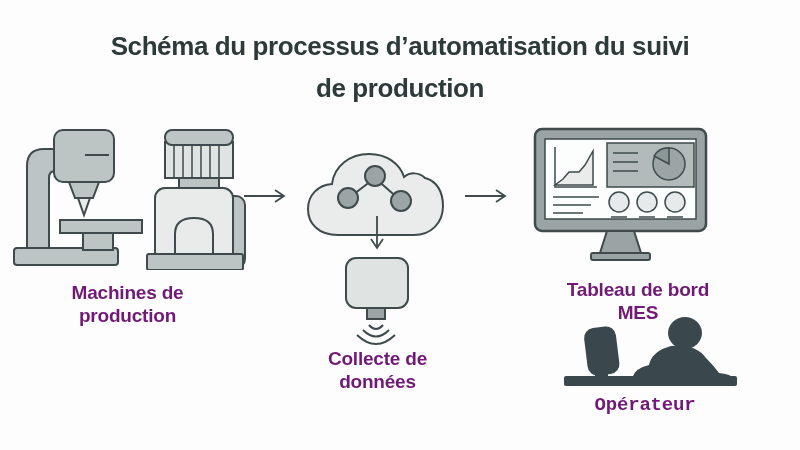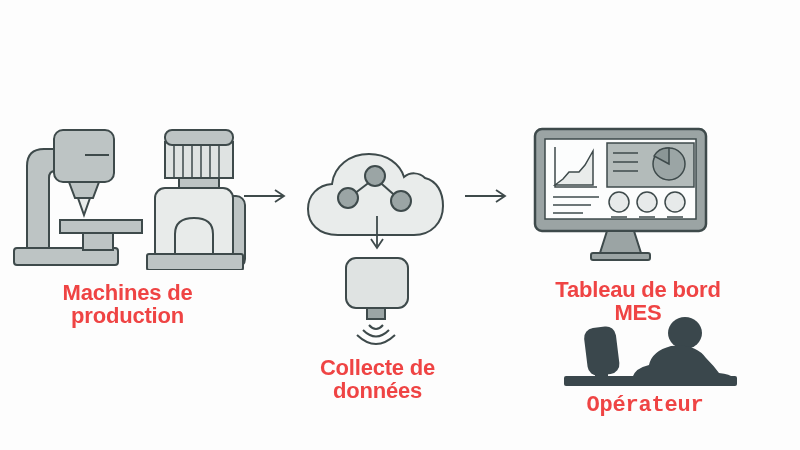--- a/index.html
+++ b/index.html
@@ -15,32 +15,36 @@
   .title {
     left: 0; top: 25px; width: 800px;
     text-align: center;
     font-size: 26px; font-weight: 700;
     letter-spacing: -0.4px;
     line-height: 42px;
     color: #2e3a3a;
   }
   .node-label {
     text-align: center;
-    font-size: 22px; font-weight: 700;
+    font-size: 19px; font-weight: 700;
     letter-spacing: -0.2px;
     line-height: 23px;
-    color: #ef4444;
+    color: #701a75;
   }
   svg { display: block; }
 </style>
 </head>
 <body>
 
 <div class="canvas">
 
+  <div class="abs title">
+    <div>Schéma du processus d’automatisation du suivi</div>
+    <div>de production</div>
+  </div>
 
   <svg class="abs" style="left:8px; top:122px;" width="135" height="148" viewBox="0 0 135 148">
     <rect x="6" y="126" width="104" height="17" rx="3" fill="#bdc4c4" stroke="#3e4a4b" stroke-width="2"></rect>
     <path d="M19,126 V44 Q19,27 36,27 H56 V49 H47 Q41,49 41,56 V126 Z" fill="#bdc4c4" stroke="#3e4a4b" stroke-width="2"></path>
     <rect x="46" y="8" width="60" height="52" rx="9" fill="#bdc4c4" stroke="#3e4a4b" stroke-width="2"></rect>
     <line x1="77" y1="33" x2="101" y2="33" stroke="#3e4a4b" stroke-width="2"></line>
     <path d="M61,60 H91 L85,76 H67 Z" fill="#bdc4c4" stroke="#3e4a4b" stroke-width="2"></path>
     <path d="M70,76 H82 L76,93 Z" fill="#e8ebea" stroke="#3e4a4b" stroke-width="2"></path>
     <rect x="75" y="108" width="30" height="20" fill="#bdc4c4" stroke="#3e4a4b" stroke-width="2"></rect>
     <rect x="52" y="98" width="82" height="13" fill="#bdc4c4" stroke="#3e4a4b" stroke-width="2"></rect>
@@ -89,21 +93,21 @@
   </svg>
 
   <svg class="abs" style="left:342px; top:254px;" width="70" height="92" viewBox="0 0 70 92">
     <rect x="4" y="4" width="62" height="50" rx="10" fill="#dfe3e2" stroke="#3e4a4b" stroke-width="2"></rect>
     <rect x="25" y="54" width="18" height="11" fill="#9ba5a5" stroke="#3e4a4b" stroke-width="2"></rect>
     <path d="M27,71 Q34,79 41,71" fill="none" stroke="#3e4a4b" stroke-width="2"></path>
     <path d="M21,76 Q34,89 47,76" fill="none" stroke="#3e4a4b" stroke-width="2"></path>
     <path d="M15,81 Q34,99 53,81" fill="none" stroke="#3e4a4b" stroke-width="2"></path>
   </svg>
 
-  <div class="abs node-label" style="left:300px; top:356px; width:155px;">Collecte de données</div>
+  <div class="abs node-label" style="left:300px; top:347px; width:155px;">Collecte de données</div>
 
   <svg class="abs" style="left:533px; top:127px;" width="175" height="140" viewBox="0 0 175 140">
     <rect x="2" y="2" width="171" height="102" rx="7" fill="#9ba4a4" stroke="#3e4a4b" stroke-width="2.5"></rect>
     <rect x="12" y="12" width="151" height="80" fill="#fcfdfd" stroke="#3e4a4b" stroke-width="1.5"></rect>
     <path d="M22,58 L30,52 L36,45 L46,45 L52,38 L60,24 L60,58 Z" fill="#e9eceb" stroke="#3e4a4b" stroke-width="1.5"></path>
     <path d="M22,20 V60 H64" fill="none" stroke="#3e4a4b" stroke-width="1.5"></path>
     <rect x="74" y="16" width="87" height="44" fill="#b3bbba" stroke="#3e4a4b" stroke-width="1.5"></rect>
     <line x1="80" y1="26" x2="105" y2="26" stroke="#3e4a4b" stroke-width="1.5"></line>
     <line x1="80" y1="35" x2="105" y2="35" stroke="#3e4a4b" stroke-width="1.5"></line>
     <line x1="80" y1="44" x2="105" y2="44" stroke="#3e4a4b" stroke-width="1.5"></line>

